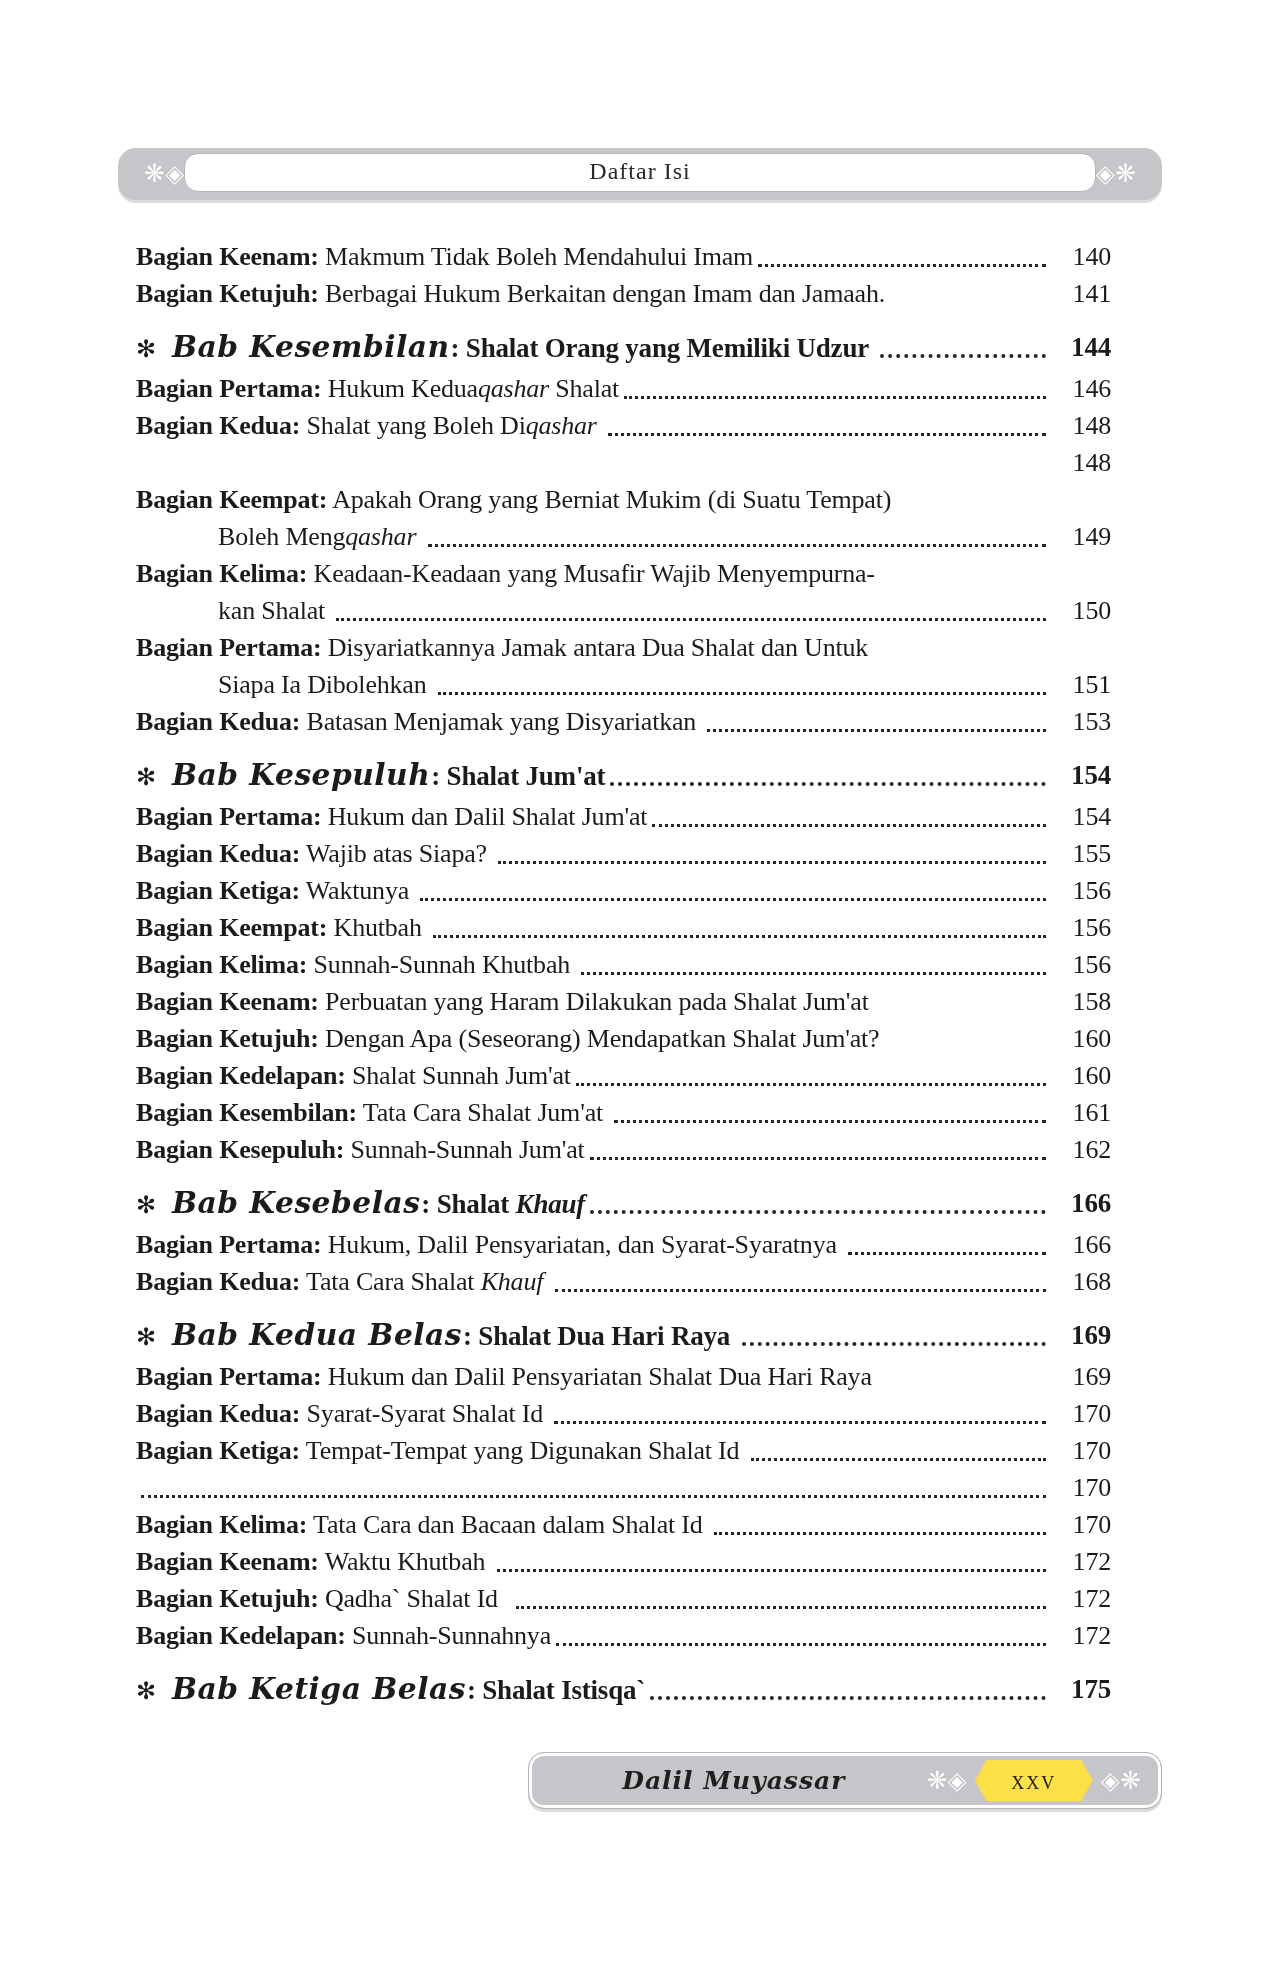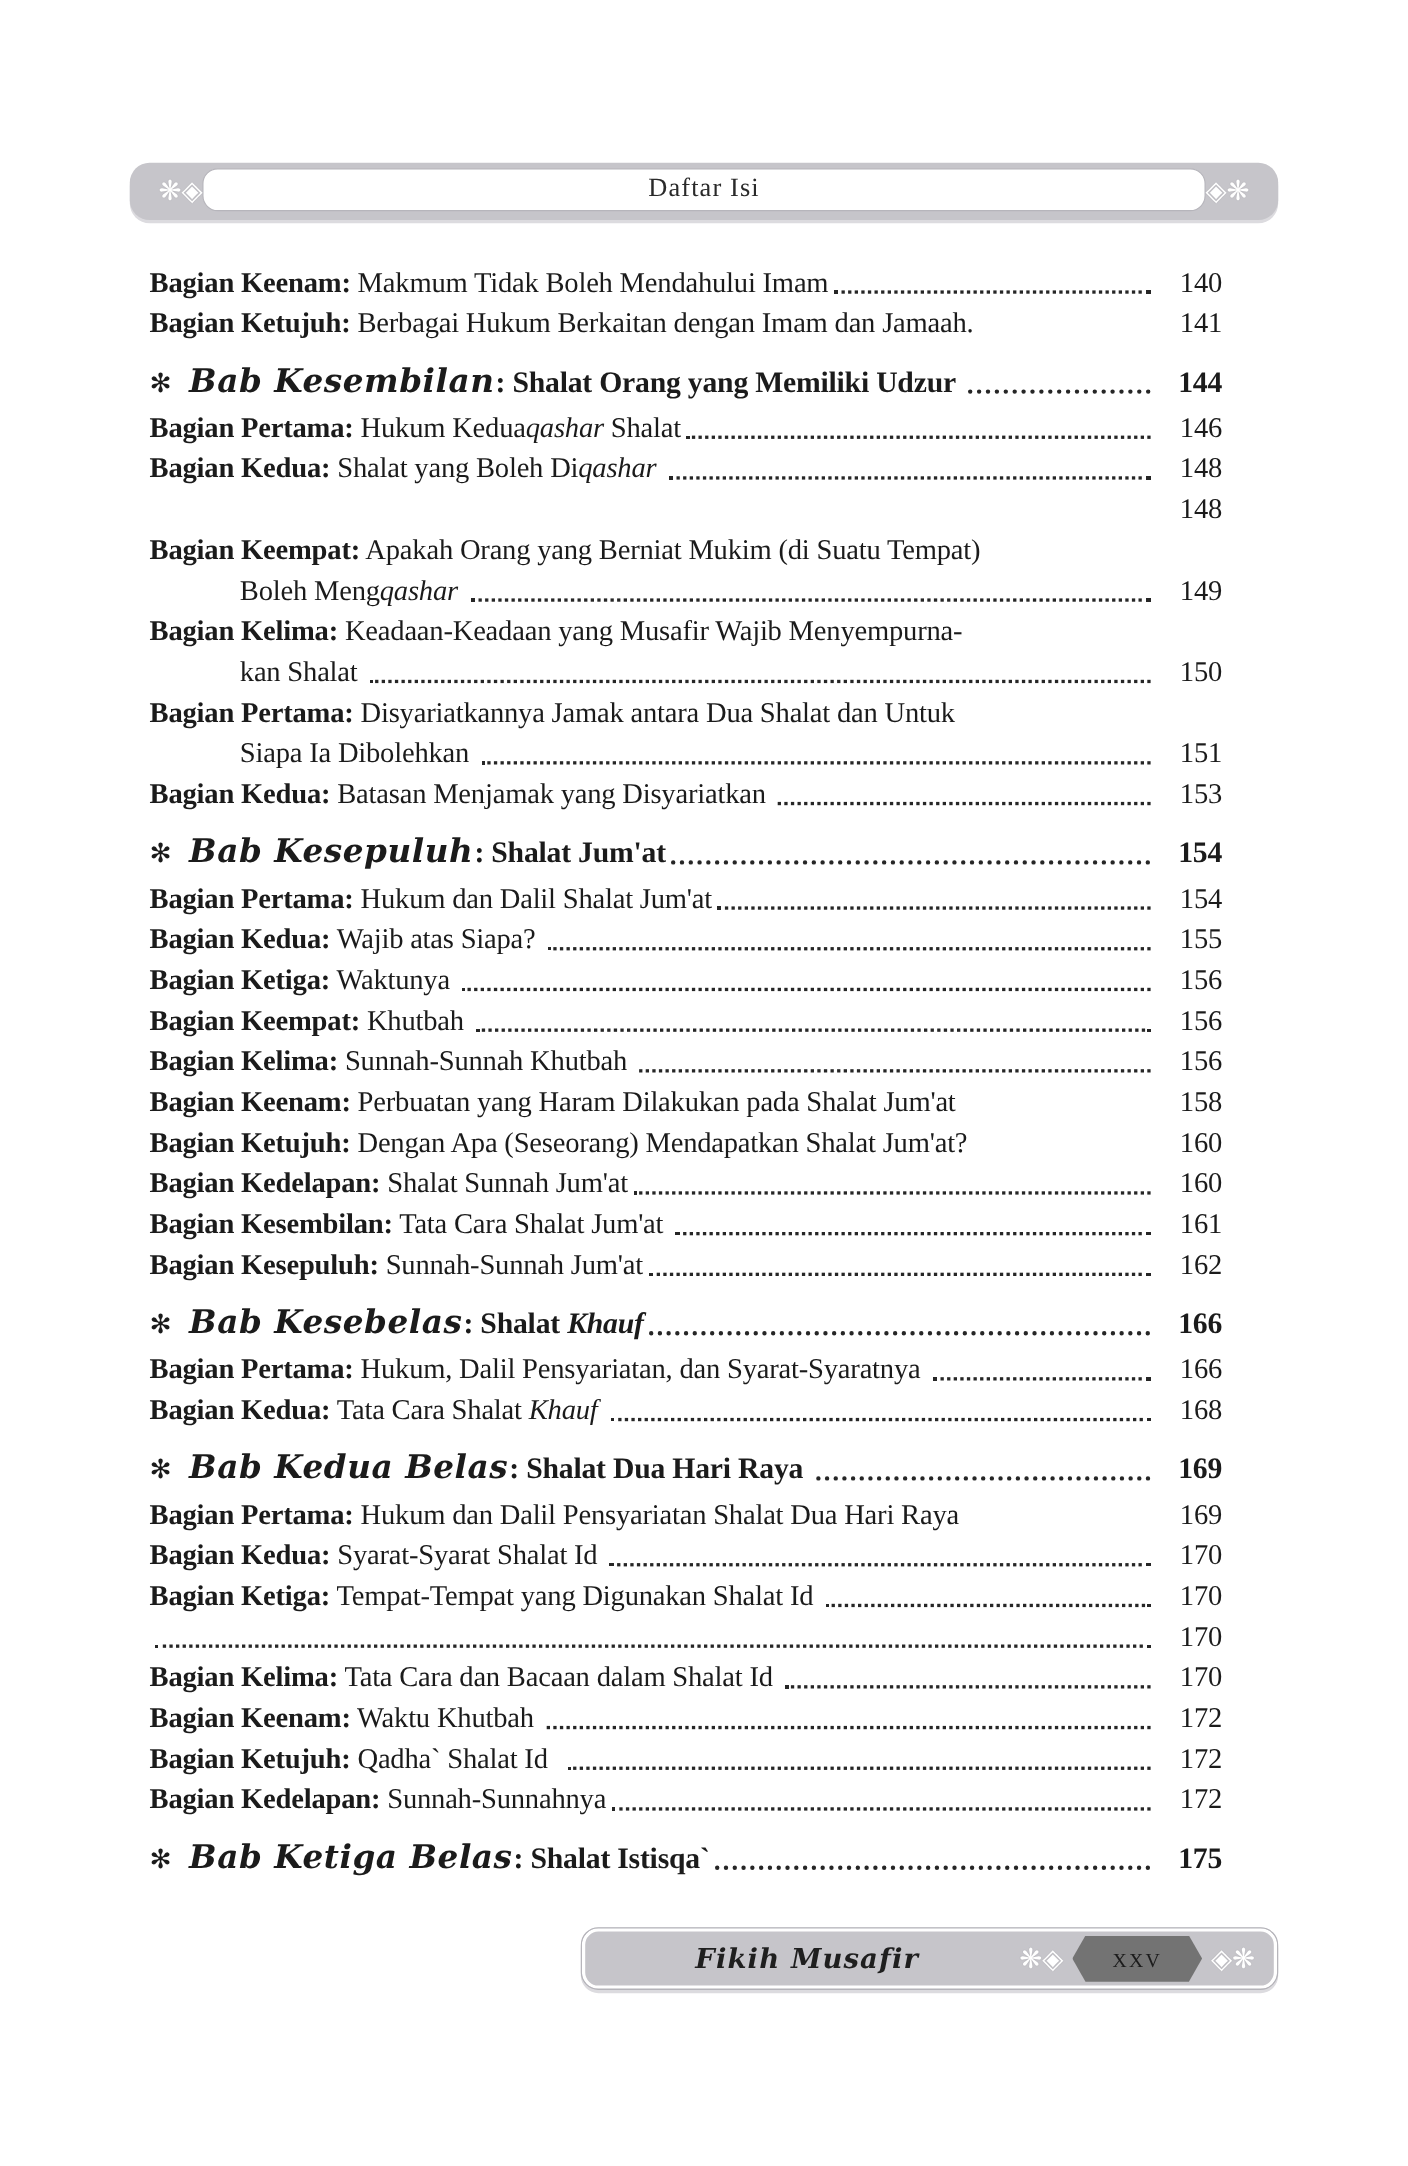--- a/index.html
+++ b/index.html
@@ -71,21 +71,21 @@
   .book-title {
     flex:1 1 auto; text-align:center;
     font-family:"DejaVu Serif", serif; font-style:italic; font-weight:700;
     font-size:25px; letter-spacing:1px; color:#1f1f1f;
   }
   .f-orn {
     flex:none; color:#ffffff; font-size:25px;
     font-family:"DejaVu Sans", sans-serif; text-shadow:0 0 1px #9d9ca2;
   }
   .page-badge {
-    flex:none; width:118px; height:42px; background:#737373;
+    flex:none; width:118px; height:42px; background:#fde047;
     clip-path:polygon(12px 0, calc(100% - 12px) 0, 100% 50%, calc(100% - 12px) 100%, 12px 100%, 0 50%);
     display:flex; align-items:center; justify-content:center;
   }
   .page-badge span {
     font-variant:small-caps; font-size:25px; letter-spacing:2px; color:#1b1b1b;
   }
 </style>
 </head>
 <body>
 
@@ -275,21 +275,21 @@
         <span class="pagenum">172</span>
       </div>
       <div class="row chapter">
         <span class="text"><span class="chap-orn">✻</span><span class="seg-sc">Bab Ketiga Belas</span><span class="seg-b">: Shalat Istisqa`</span></span>
         <span class="dots"></span>
         <span class="pagenum">175</span>
       </div>
     </div>
 
   <div class="footer-banner">
-    <span class="book-title">Fikih Musafir</span>
+    <span class="book-title">Dalil Muyassar</span>
     <span class="f-orn">❋◈</span>
     <span class="page-badge">
       <span>xxv</span>
     </span>
     <span class="f-orn">◈❋</span>
   </div>
 
 </div>
 
 </body></html>

